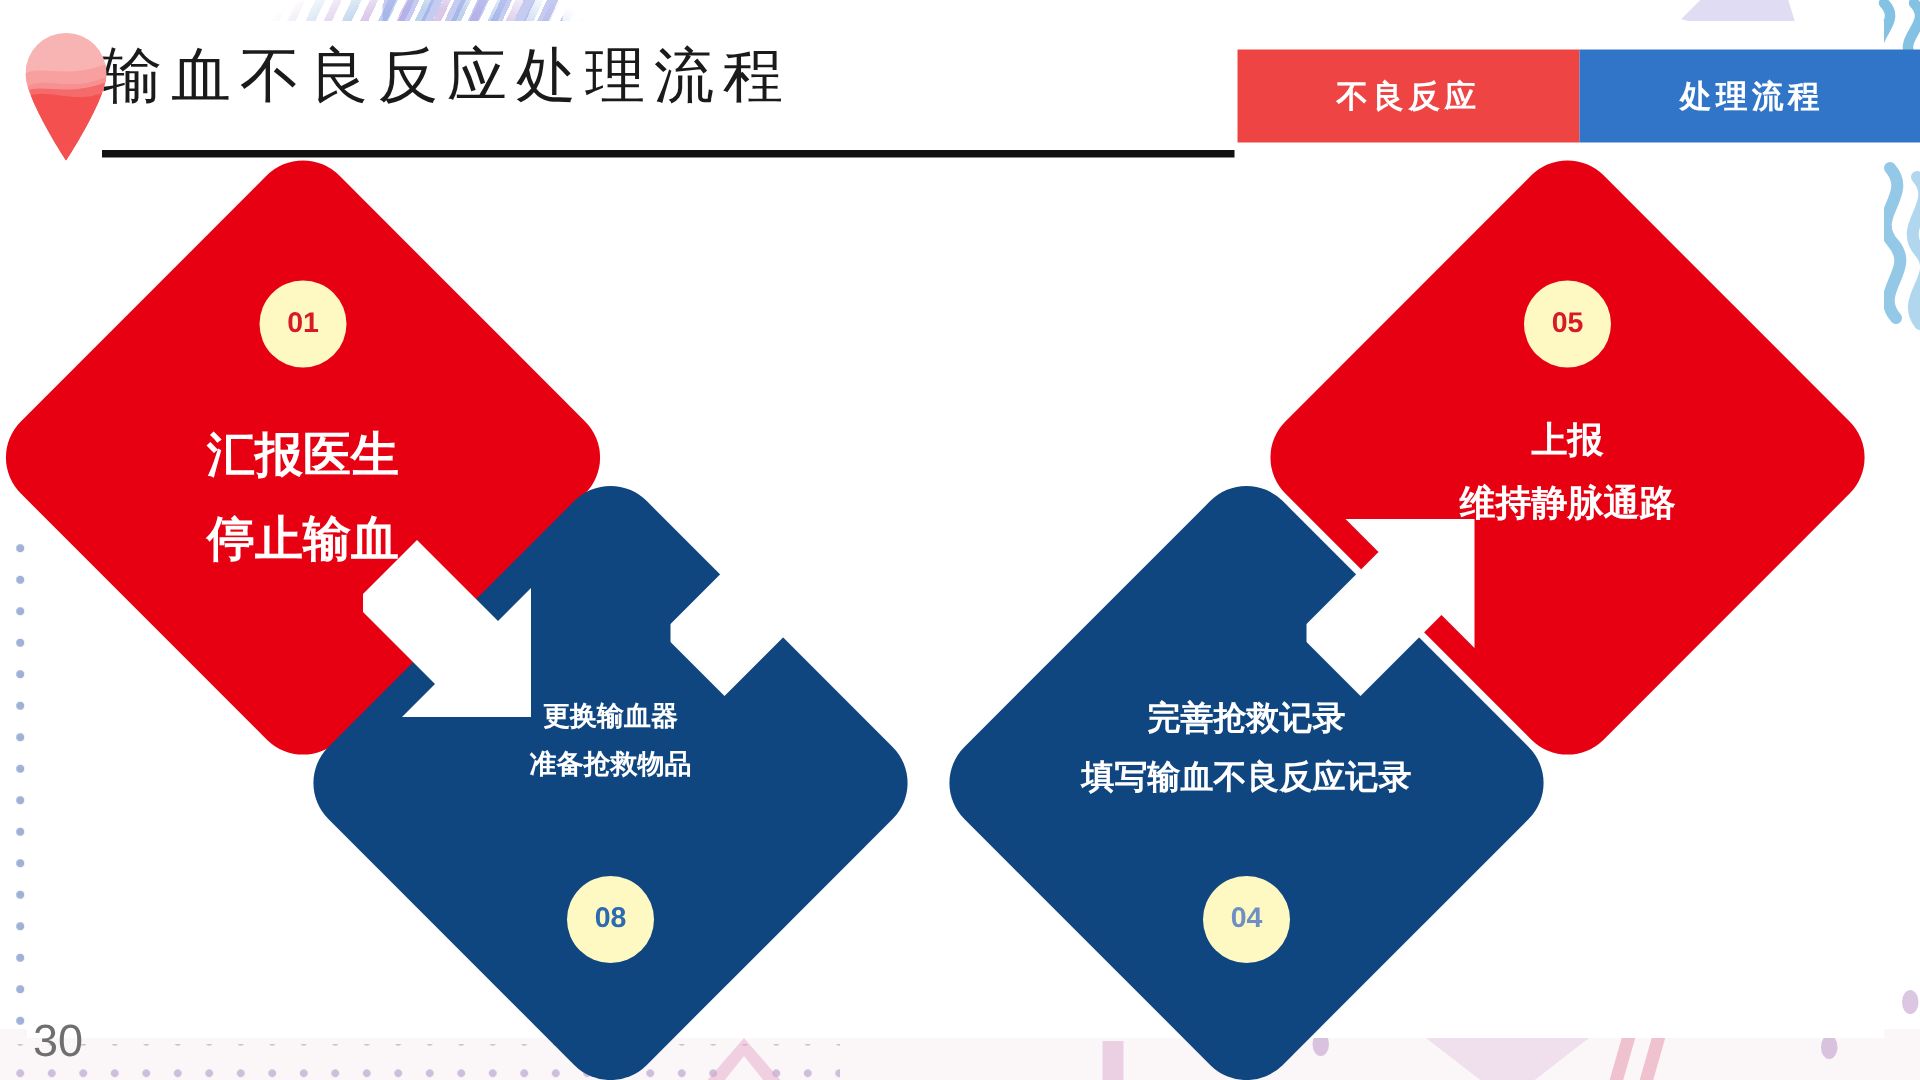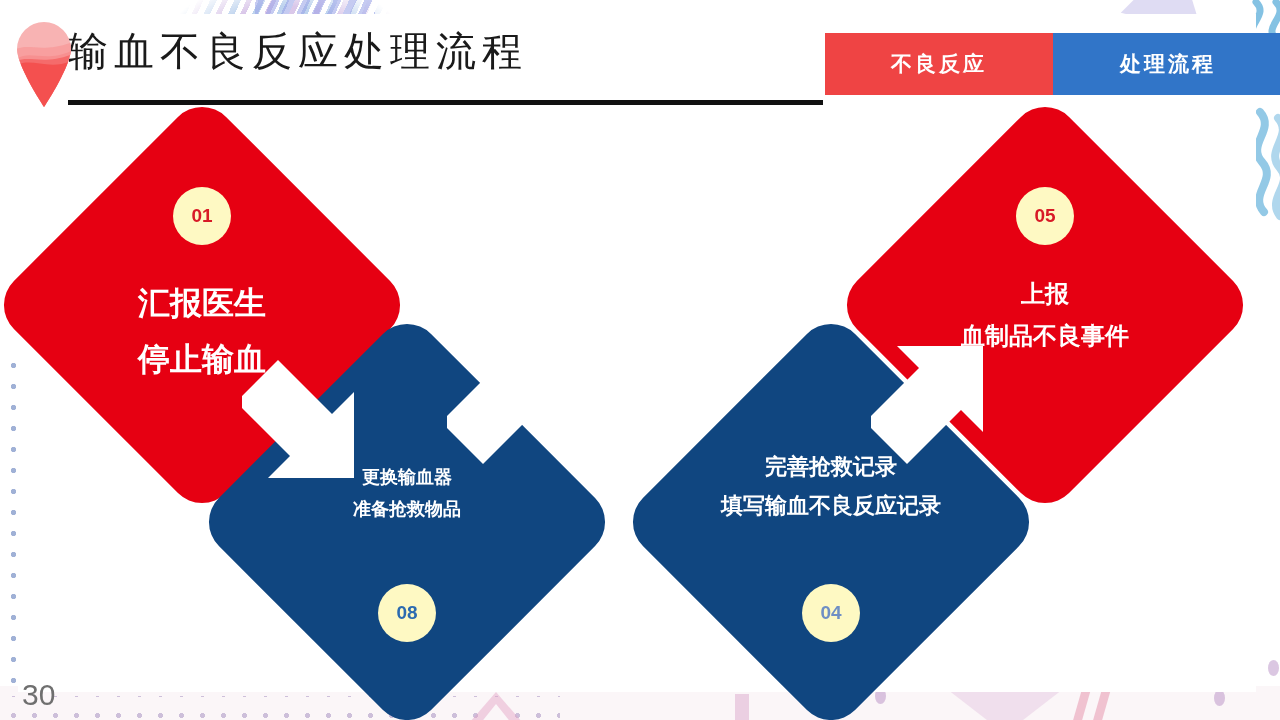--- a/index.html
+++ b/index.html
@@ -248,32 +248,32 @@
 
     <svg style="position:absolute; left:190px; top:-38px; z-index:3;" width="130" height="130" viewBox="0 0 130 130">
       <path d="M36 130 L90 76 L112 98 L112 12 L26 12 L48 34 L-6 88 Z" fill="#ffffff"></path>
     </svg>
   </div>
 
 
   <div class="node blue" style="left:681px; top:372px;">
     <div class="dshape"></div>
     <div class="badge bottom c-bluelight">04</div>
-    <div class="ntext" style="top:76px; font-size:22px;">
+    <div class="ntext" style="top:88px; font-size:22px;">
       <span class="l1">完善抢救记录</span>
       <span class="l2">填写输血不良反应记录</span>
     </div>
     <svg style="position:absolute; left:190px; top:-38px; z-index:3;" width="130" height="130" viewBox="0 0 130 130">
       <path d="M36 130 L90 76 L112 98 L112 12 L26 12 L48 34 L-6 88 Z" fill="#ffffff"></path>
     </svg>
   </div>
 
   <div class="node red" style="left:895px; top:155px;">
     <div class="dshape"></div>
     <div class="badge top c-red">05</div>
     <div class="ntext" style="top:105px; font-size:24px;margin-top:13px;">
       <span class="l1">上报</span>
-      <span class="l2">血制品不良事件</span>
+      <span class="l2">维持静脉通路</span>
     </div>
   </div>
 </div>
 
 <div class="page-num">30</div>
 
 </body></html>

